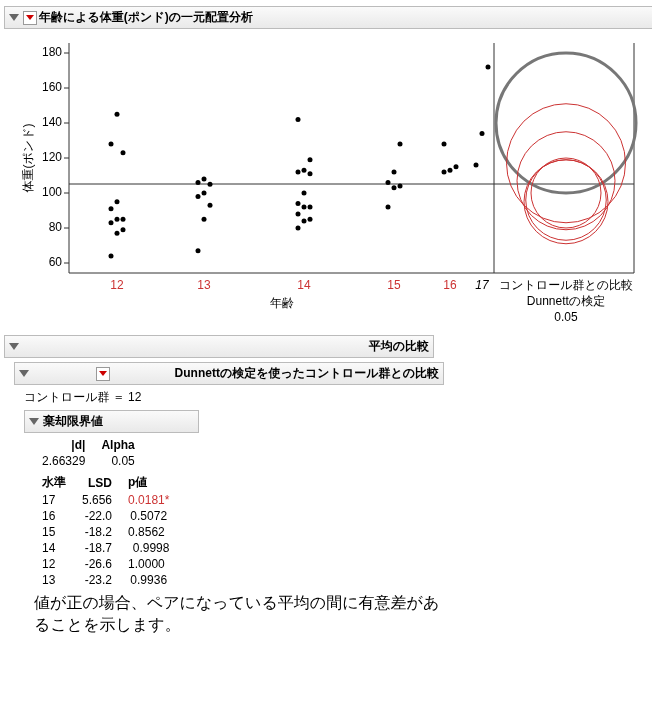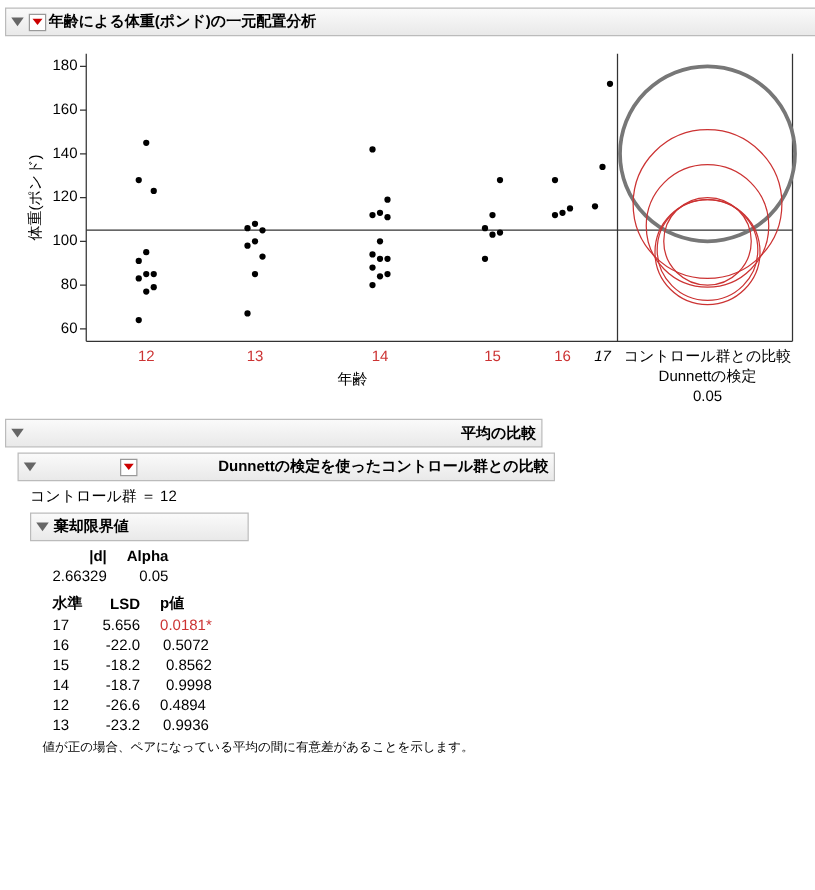--- a/index.html
+++ b/index.html
@@ -49,21 +49,21 @@
   .chart-wrap { display: flex; margin-left: 10px; }
   svg { display: block; }
   .xlbl { fill: #cc3333; font-size: 12px; }
   .xlbl-black { fill: #000; font-size: 12px; font-style: italic; }
   .ylbl { fill: #000; font-size: 12px; }
   .axis-title { fill: #000; font-size: 12px; }
   .subtext { font-size: 12px; }
   table.stats { border-collapse: collapse; margin-top: 2px; }
   table.stats th, table.stats td { padding: 1px 8px; text-align: right; font-size: 12px; }
   table.stats th { font-weight: bold; }
-  .note { font-size: 10px; max-width: 410px; margin-top: 4px; line-height: 1.35; }
+  .note { font-size: 16px; max-width: 410px; margin-top: 4px; line-height: 1.35; }
   .red { color: #cc3333; }
 </style>
 </head>
 <body>
 
 <div class="section-header w-650">
   <span class="disclosure"></span>
   <span class="red-menu"></span>
   <span>年齢による体重(ポンド)の一元配置分析</span>
 </div>
@@ -218,31 +218,31 @@
             <td style="text-align:left" class="red">0.0181*</td>
           </tr>
           <tr>
             <td style="text-align:left">16</td>
             <td>-22.0</td>
             <td style="text-align:center" class="">0.5072</td>
           </tr>
           <tr>
             <td style="text-align:left">15</td>
             <td>-18.2</td>
-            <td style="text-align:right" class="">0.8562</td>
+            <td style="text-align:left" class="">0.8562</td>
           </tr>
           <tr>
             <td style="text-align:left">14</td>
             <td>-18.7</td>
             <td style="text-align:right" class="">0.9998</td>
           </tr>
           <tr>
             <td style="text-align:left">12</td>
             <td>-26.6</td>
-            <td style="text-align:left" class="">0.4894</td>
+            <td style="text-align:left" class="">1.0000</td>
           </tr>
           <tr>
             <td style="text-align:left">13</td>
             <td>-23.2</td>
             <td style="text-align:center" class="">0.9936</td>
           </tr>
         </tbody>
     </table>
     <div class="note indent-1">値が正の場合、ペアになっている平均の間に有意差があることを示します。</div>
   </div>

